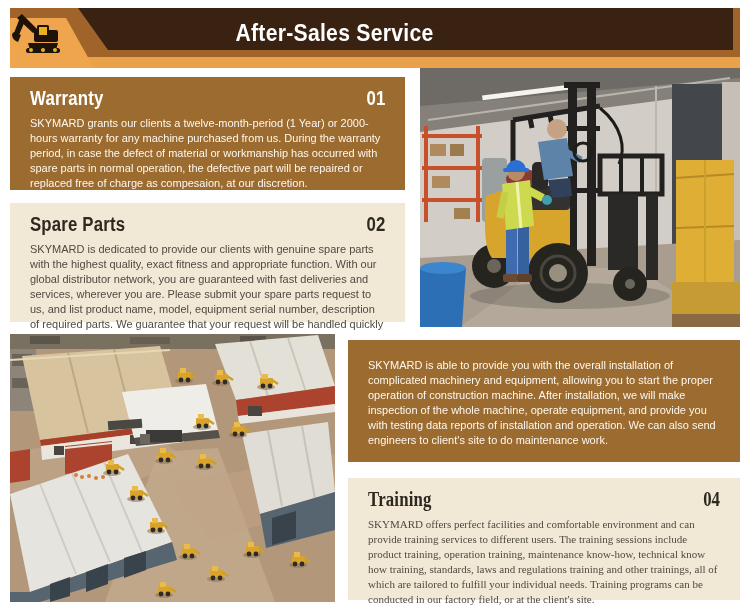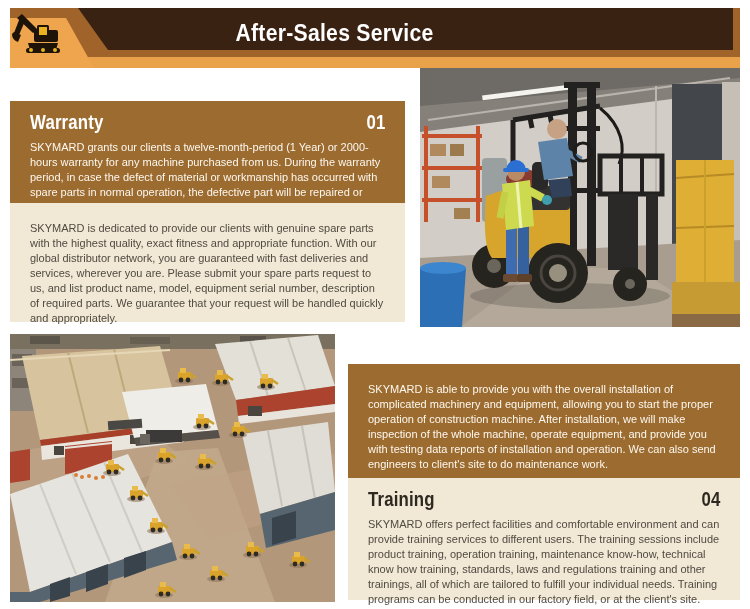--- a/index.html
+++ b/index.html
@@ -10,21 +10,21 @@
   
   .hdr{position:absolute;left:0;top:0;width:669px;height:68px;}
   .hdr svg{position:absolute;left:0;top:0;}
   .hdr-title{
     position:absolute;left:0;top:20px;width:100%;text-align:center;
     font-size:23px;font-weight:700;color:#ffffff;letter-spacing:.3px;
     transform:scaleX(.92);
   }
   
   .card{position:absolute;box-sizing:border-box;padding:11px 20px 10px 20px;}
-  .card.brown{background:#9c6b30;margin-top:24px;}
+  .card.brown{background:#9c6b30;}
   .card.cream{background:#f2e8d6;}
   .card-head{display:flex;justify-content:space-between;align-items:flex-start;}
   .card-title{
     font-size:20px;font-weight:700;line-height:1.05;letter-spacing:.2px;
     transform:scaleX(.84);transform-origin:left center;white-space:nowrap;
   }
   .card-num{
     font-size:20px;font-weight:700;line-height:1.05;
     transform:scaleX(.84);transform-origin:right center;
   }
@@ -32,21 +32,21 @@
   .cream .card-title,.cream .card-num{color:#2e2920;}
   .card-body{margin-top:7px;font-size:11px;line-height:1.37;}
   .brown .card-body{color:#fdf8ef;}
   .cream .card-body{color:#4f4a41;}
   
   .photo{position:absolute;overflow:hidden;}
   .photo svg{display:block;}
   #card-warranty{left:10px;top:77px;width:395px;height:113px;}
   #card-spare{left:10px;top:203px;width:395px;height:119px;}
   #card-install{left:348px;top:340px;width:392px;height:122px;}
-  #card-training{left:348px;top:478px;width:392px;height:122px;}
+  #card-training{left:348px;top:478px;width:392px;height:122px;font-family:Liberation Serif, serif;}
   #photo-warehouse{left:420px;top:68px;width:320px;height:259px;}
   #photo-aerial{left:10px;top:334px;width:325px;height:268px;}
 </style>
 </head>
 <body>
 
 <div class="page">
 
   <header class="hdr">
     <svg width="750" height="68" viewBox="0 0 750 68">
@@ -78,20 +78,24 @@
 
   <section class="card brown" id="card-warranty">
     <div class="card-head">
       <h2 class="card-title" style="margin:0">Warranty</h2>
       <span class="card-num">01</span>
     </div>
     <p class="card-body" style="margin-bottom:0">SKYMARD grants our clients a twelve-month-period (1 Year) or 2000-hours warranty for any machine purchased from us. During the warranty period, in case the defect of material or workmanship has occurred with spare parts in normal operation, the defective part will be repaired or replaced free of charge as compesaion, at our discretion.</p>
   </section>
 
   <section class="card cream" id="card-spare">
+    <div class="card-head">
+      <h2 class="card-title" style="margin:0">Spare Parts</h2>
+      <span class="card-num">02</span>
+    </div>
     <p class="card-body" style="margin-bottom:0">SKYMARD is dedicated to provide our clients with genuine spare parts with the highest quality, exact fitness and appropriate function. With our global distributor network, you are guaranteed with fast deliveries and services, wherever you are. Please submit your spare parts request to us, and list product name, model, equipment serial number, description of required parts. We guarantee that your request will be handled quickly and appropriately.</p>
   </section>
 
   <section class="card brown" id="card-install">
     <p class="card-body" style="margin-bottom:0">SKYMARD  is able to provide you with the overall installation of complicated machinery and equipment, allowing you to start the proper operation of construction machine. After installation, we will make inspection of the whole machine, operate equipment, and provide you with testing data reports of installation and operation. We can also send engineers to client's site to do maintenance work.</p>
   </section>
 
   <section class="card cream" id="card-training">
     <div class="card-head">
       <h2 class="card-title" style="margin:0">Training</h2>

